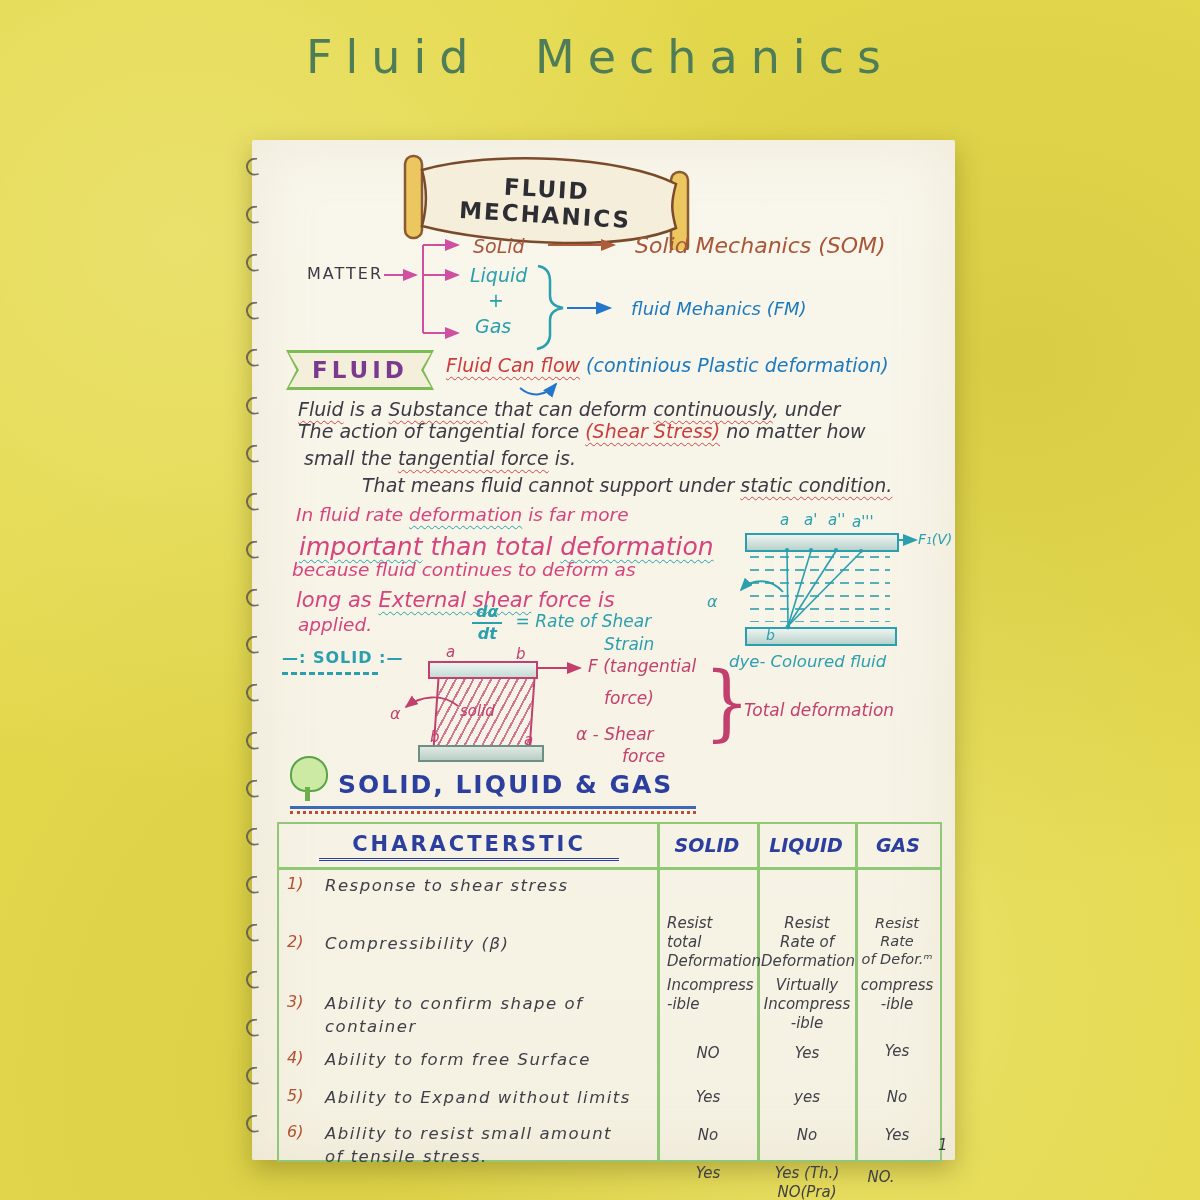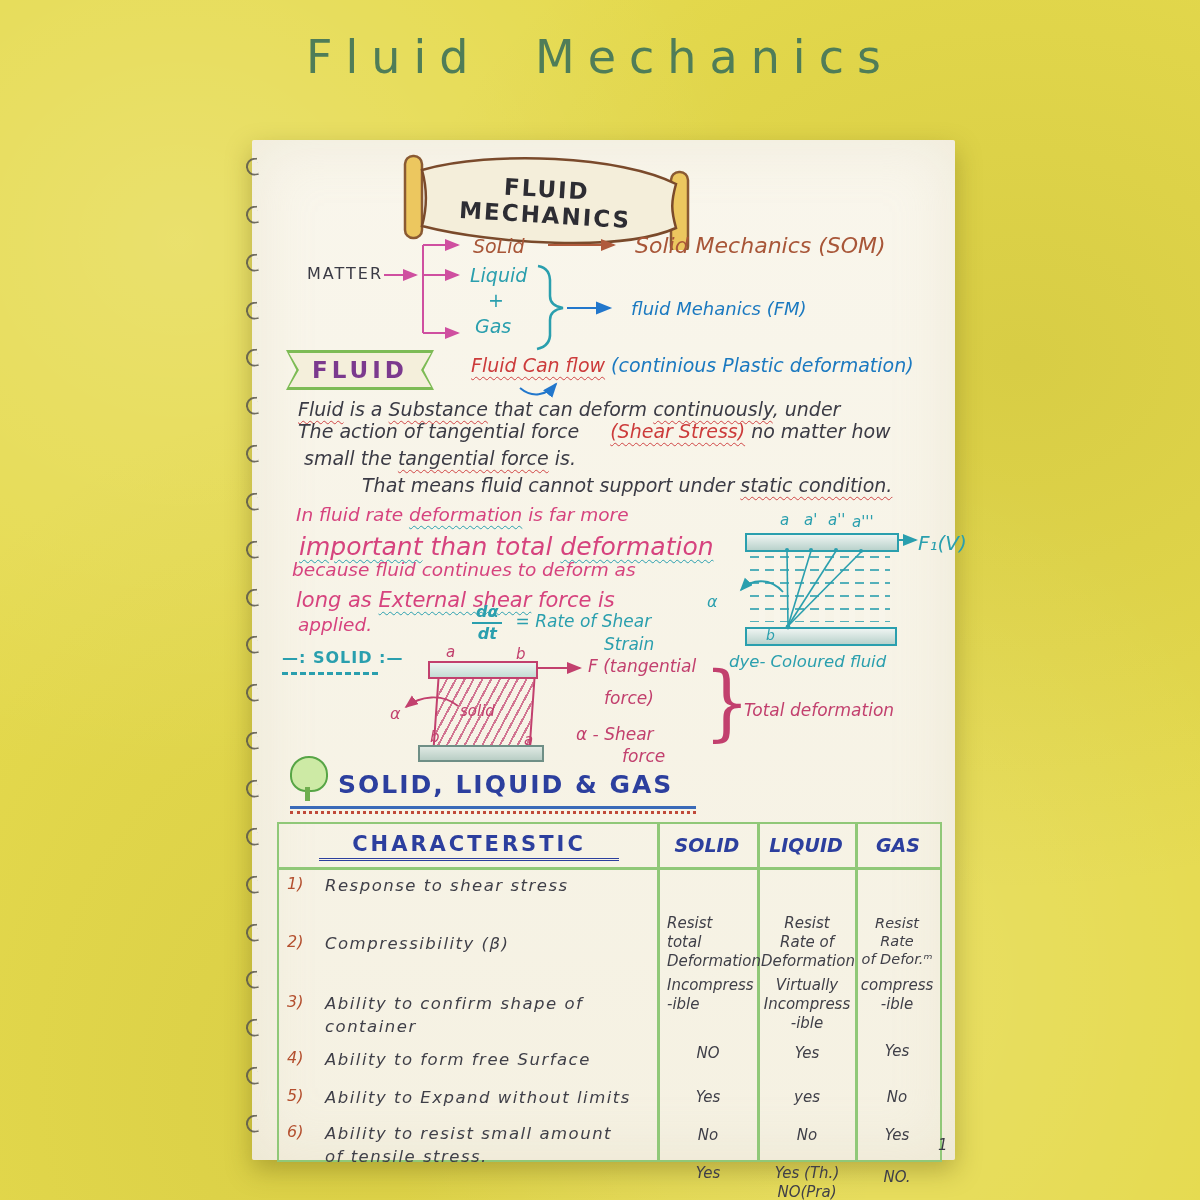--- a/index.html
+++ b/index.html
@@ -18,21 +18,21 @@
     box-shadow:0 10px 26px rgba(100,90,15,.38), inset 0 0 60px rgba(210,200,160,.25);}
   
   .spiral{position:absolute;left:-6px;top:18px;height:975px;display:flex;flex-direction:column;justify-content:space-between;}
   .spiral i{display:block;width:10px;height:14px;border:2.5px solid #5a574c;border-right:none;
     border-radius:9px 0 0 9px;transform:rotate(-6deg);opacity:.85;}
   
   .t{position:absolute;white-space:nowrap;}
   .hw{font-style:italic;}
   .ink{color:#3b3b45;} .pink{color:#cf4fa0;} .mag{color:#d6437e;}
   .teal{color:#2a9fae;} .blue{color:#1b79c0;} .brown{color:#a85638;}
-  .red{color:#cc3b3b;margin-left:25px;} .navy{color:#2c3f9e;} .purple{color:#7b3a8e;}
+  .red{color:#cc3b3b;} .navy{color:#2c3f9e;} .purple{color:#7b3a8e;}
   .wavy-red{text-decoration:underline;text-decoration-style:wavy;text-decoration-color:#d04545;text-underline-offset:4px;text-decoration-thickness:1px;}
   .wavy-teal{text-decoration:underline;text-decoration-style:wavy;text-decoration-color:#2a9fae;text-underline-offset:4px;text-decoration-thickness:1px;}
   
   .banner{position:absolute;left:140px;top:6px;width:310px;height:104px;}
   .banner svg{position:absolute;inset:0;}
   .banner-text{position:absolute;left:34px;top:30px;width:240px;text-align:center;
     color:#2d2d33;font-size:23px;font-weight:bold;letter-spacing:2px;transform:rotate(3.5deg);}
   
   .ribbon{position:absolute;left:34px;top:210px;width:148px;height:40px;
     background:#7dbb55;clip-path:polygon(0 0,100% 0,93% 50%,100% 100%,0 100%,7% 50%);}
@@ -215,21 +215,21 @@
       <path d="M531,452 C518,437 499,439 489,450" stroke="#2a9fae" stroke-width="1.8" marker-end="url(#mteal)" fill="none"></path>
 
       <path d="M284,528 H328" stroke="#c2406e" stroke-width="2" marker-end="url(#mrose)" fill="none"></path>
       <path d="M206,566 C190,553 168,556 154,567" stroke="#c2406e" stroke-width="1.8" marker-end="url(#mrose)" fill="none"></path>
     </svg>
 
     <div class="t teal hw" style="left:528px;top:371px;font-size:15px;">a</div>
     <div class="t teal hw" style="left:552px;top:371px;font-size:15px;">a'</div>
     <div class="t teal hw" style="left:576px;top:371px;font-size:15px;">a''</div>
     <div class="t teal hw" style="left:600px;top:373px;font-size:15px;">a'''</div>
-    <div class="t teal hw" style="left:666px;top:391px;font-size:20px;">F₁(V)</div>
+    <div class="t teal hw" style="left:666px;top:391px;font-size:14px;">F₁(V)</div>
     <div class="t teal hw" style="left:455px;top:452px;font-size:16px;">α</div>
     <div class="t teal hw" style="left:514px;top:487px;font-size:14px;">b</div>
     <div class="t teal hw" style="left:477px;top:512px;font-size:16.5px;">dye- Coloured fluid</div>
 
     <div class="t teal" style="left:30px;top:508px;font-size:16px;font-weight:bold;letter-spacing:1px;">—: SOLID :—</div>
     <div class="solid-underline"></div>
     <div class="t pink hw" style="left:194px;top:503px;font-size:15px;color:#c2406e;">a</div>
     <div class="t pink hw" style="left:264px;top:505px;font-size:15px;color:#c2406e;">b</div>
     <div class="t hw" style="left:208px;top:562px;font-size:15px;color:#c2406e;">solid</div>
     <div class="t hw" style="left:138px;top:564px;font-size:16px;color:#c2406e;">α</div>
@@ -312,19 +312,19 @@
         <div class="cell" style="left:578px;top:262px;width:80px;">Yes</div>
       </div>
 
       <div>
         <div class="cnum" style="left:8px;top:298px;">6)</div>
         <div class="cchar" style="left:46px;top:298px;">Ability to resist small amount
 of tensile stress.</div>
         <div class="cell" style="left:382px;top:300px;width:94px;">Yes</div>
         <div class="cell" style="left:482px;top:300px;width:92px;">Yes (Th.)
 NO(Pra)</div>
-        <div class="cell" style="left:578px;top:304px;width:80px;">NO.</div>
+        <div class="cell" style="left:562px;top:304px;width:80px;">NO.</div>
       </div>
     </div>
 
     <div class="pagenum">1</div>
   </div>
 </div>
 
 </body></html>

